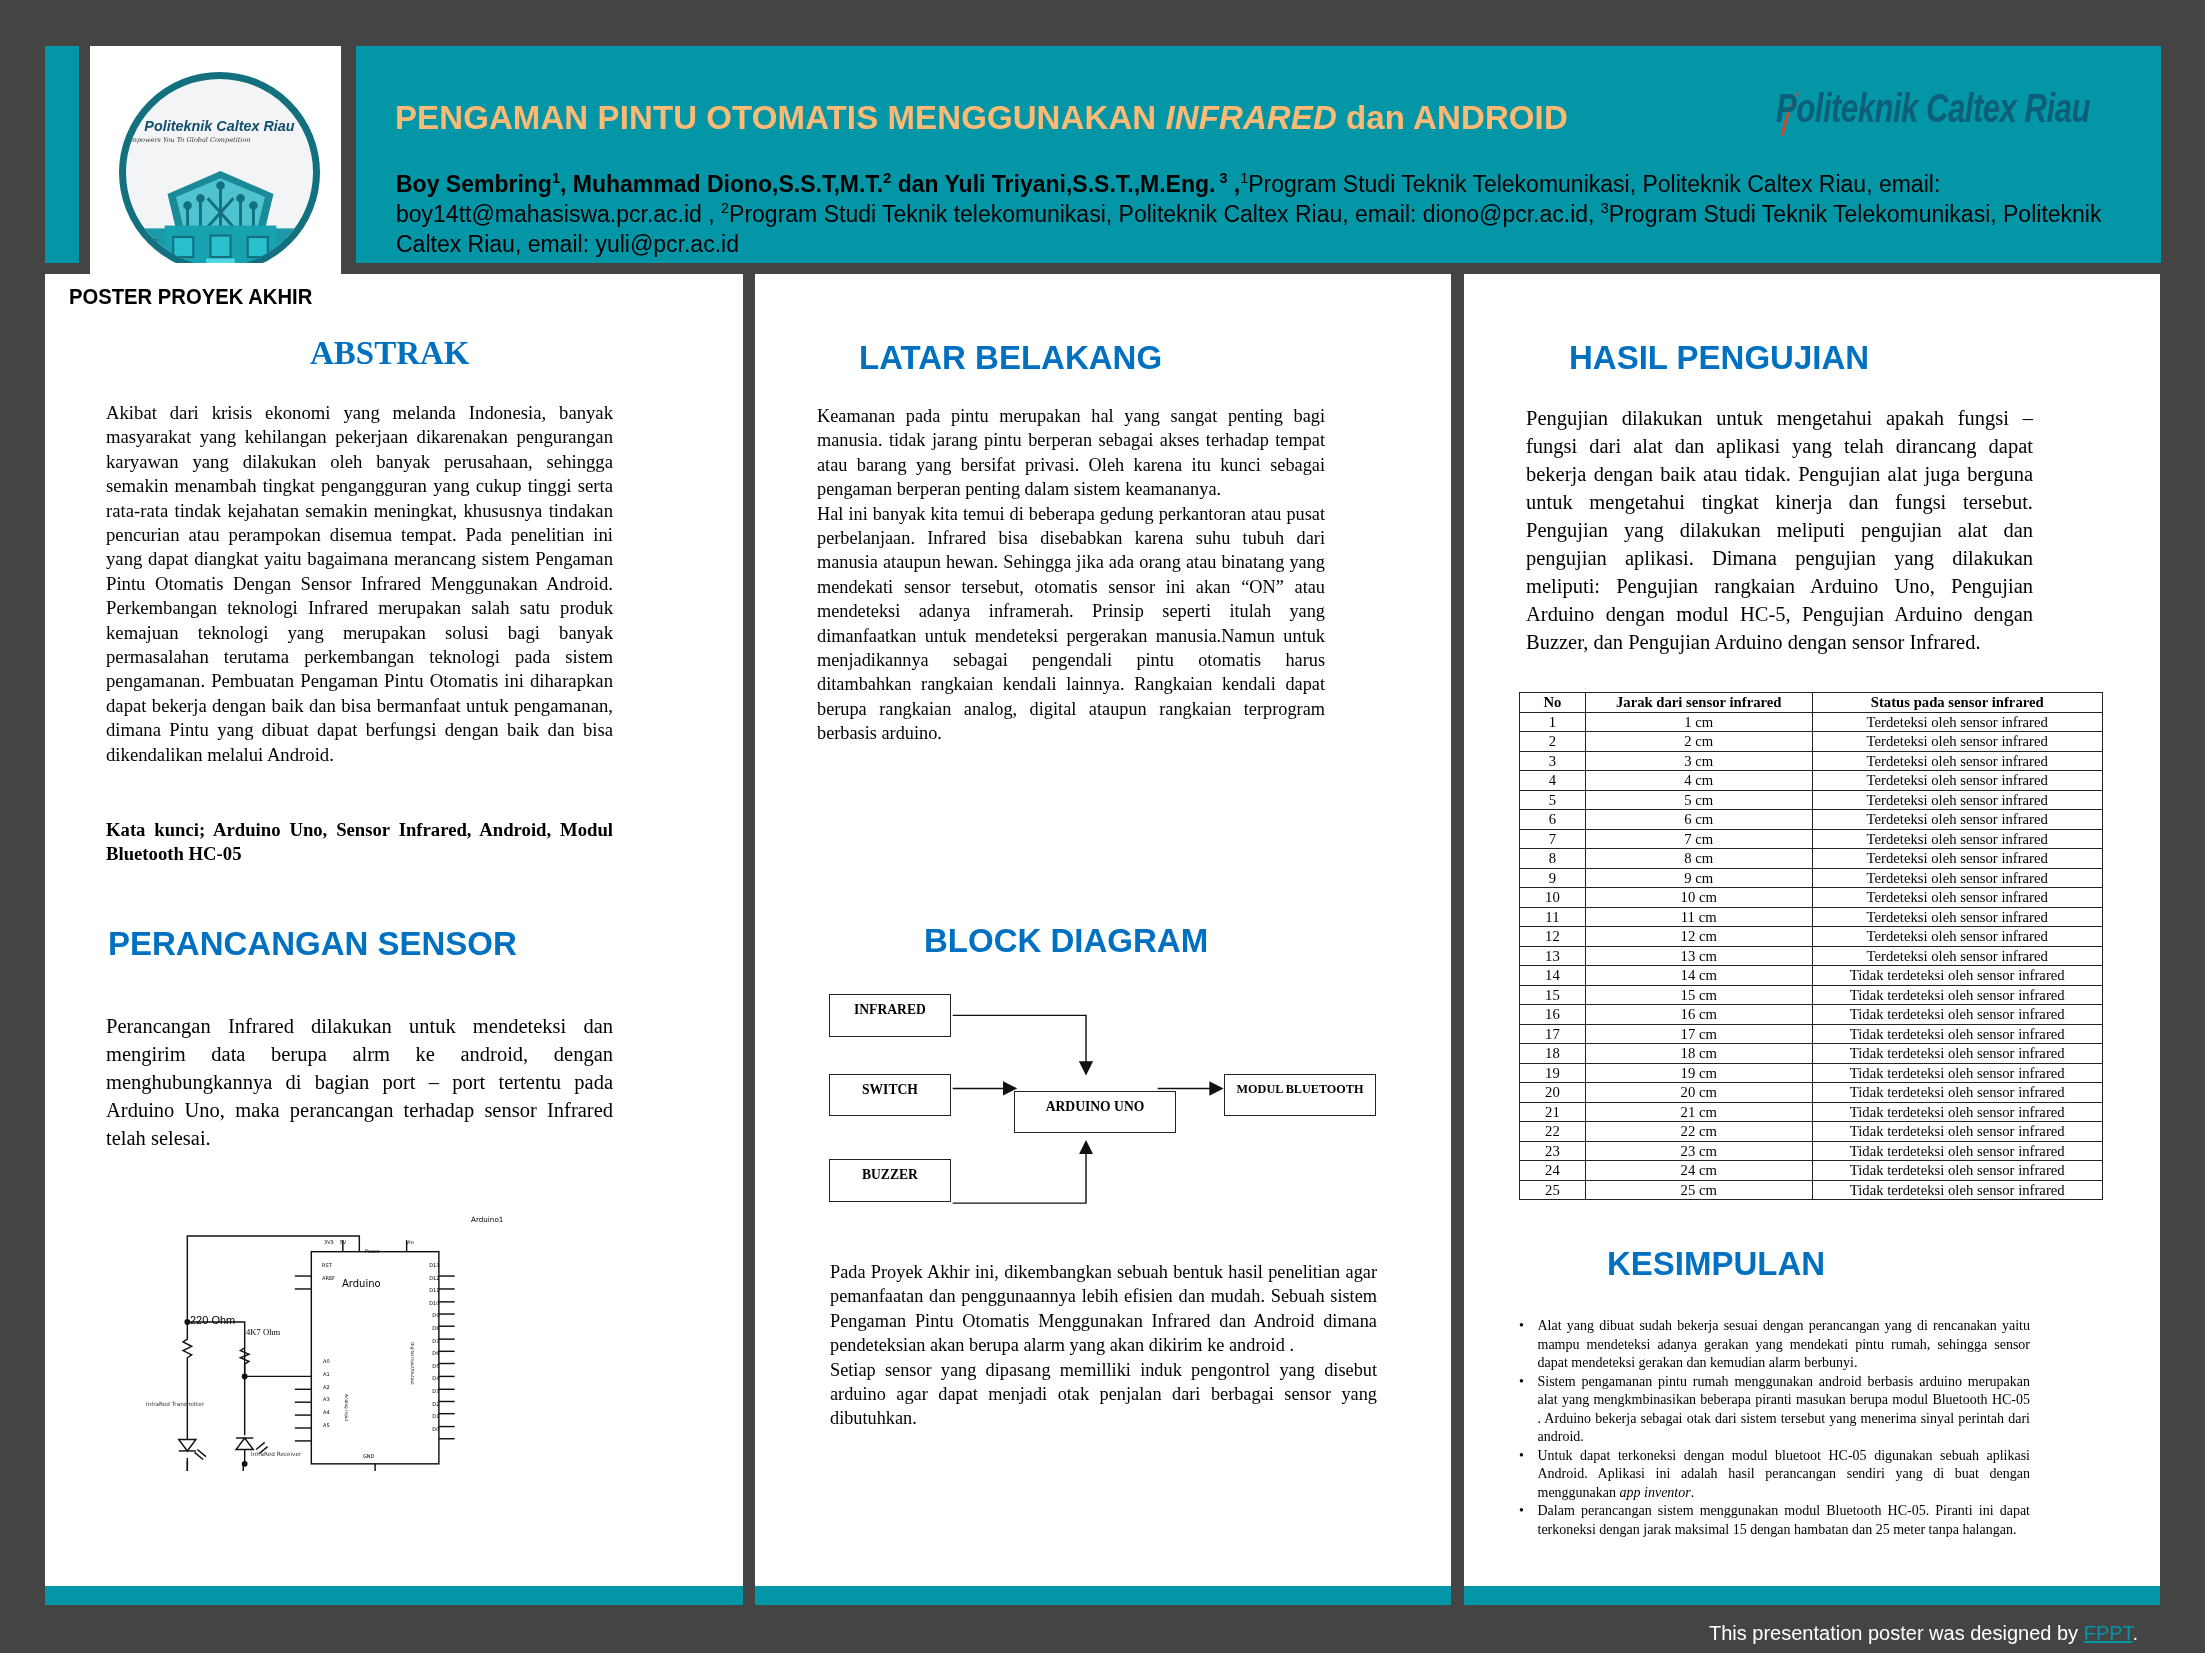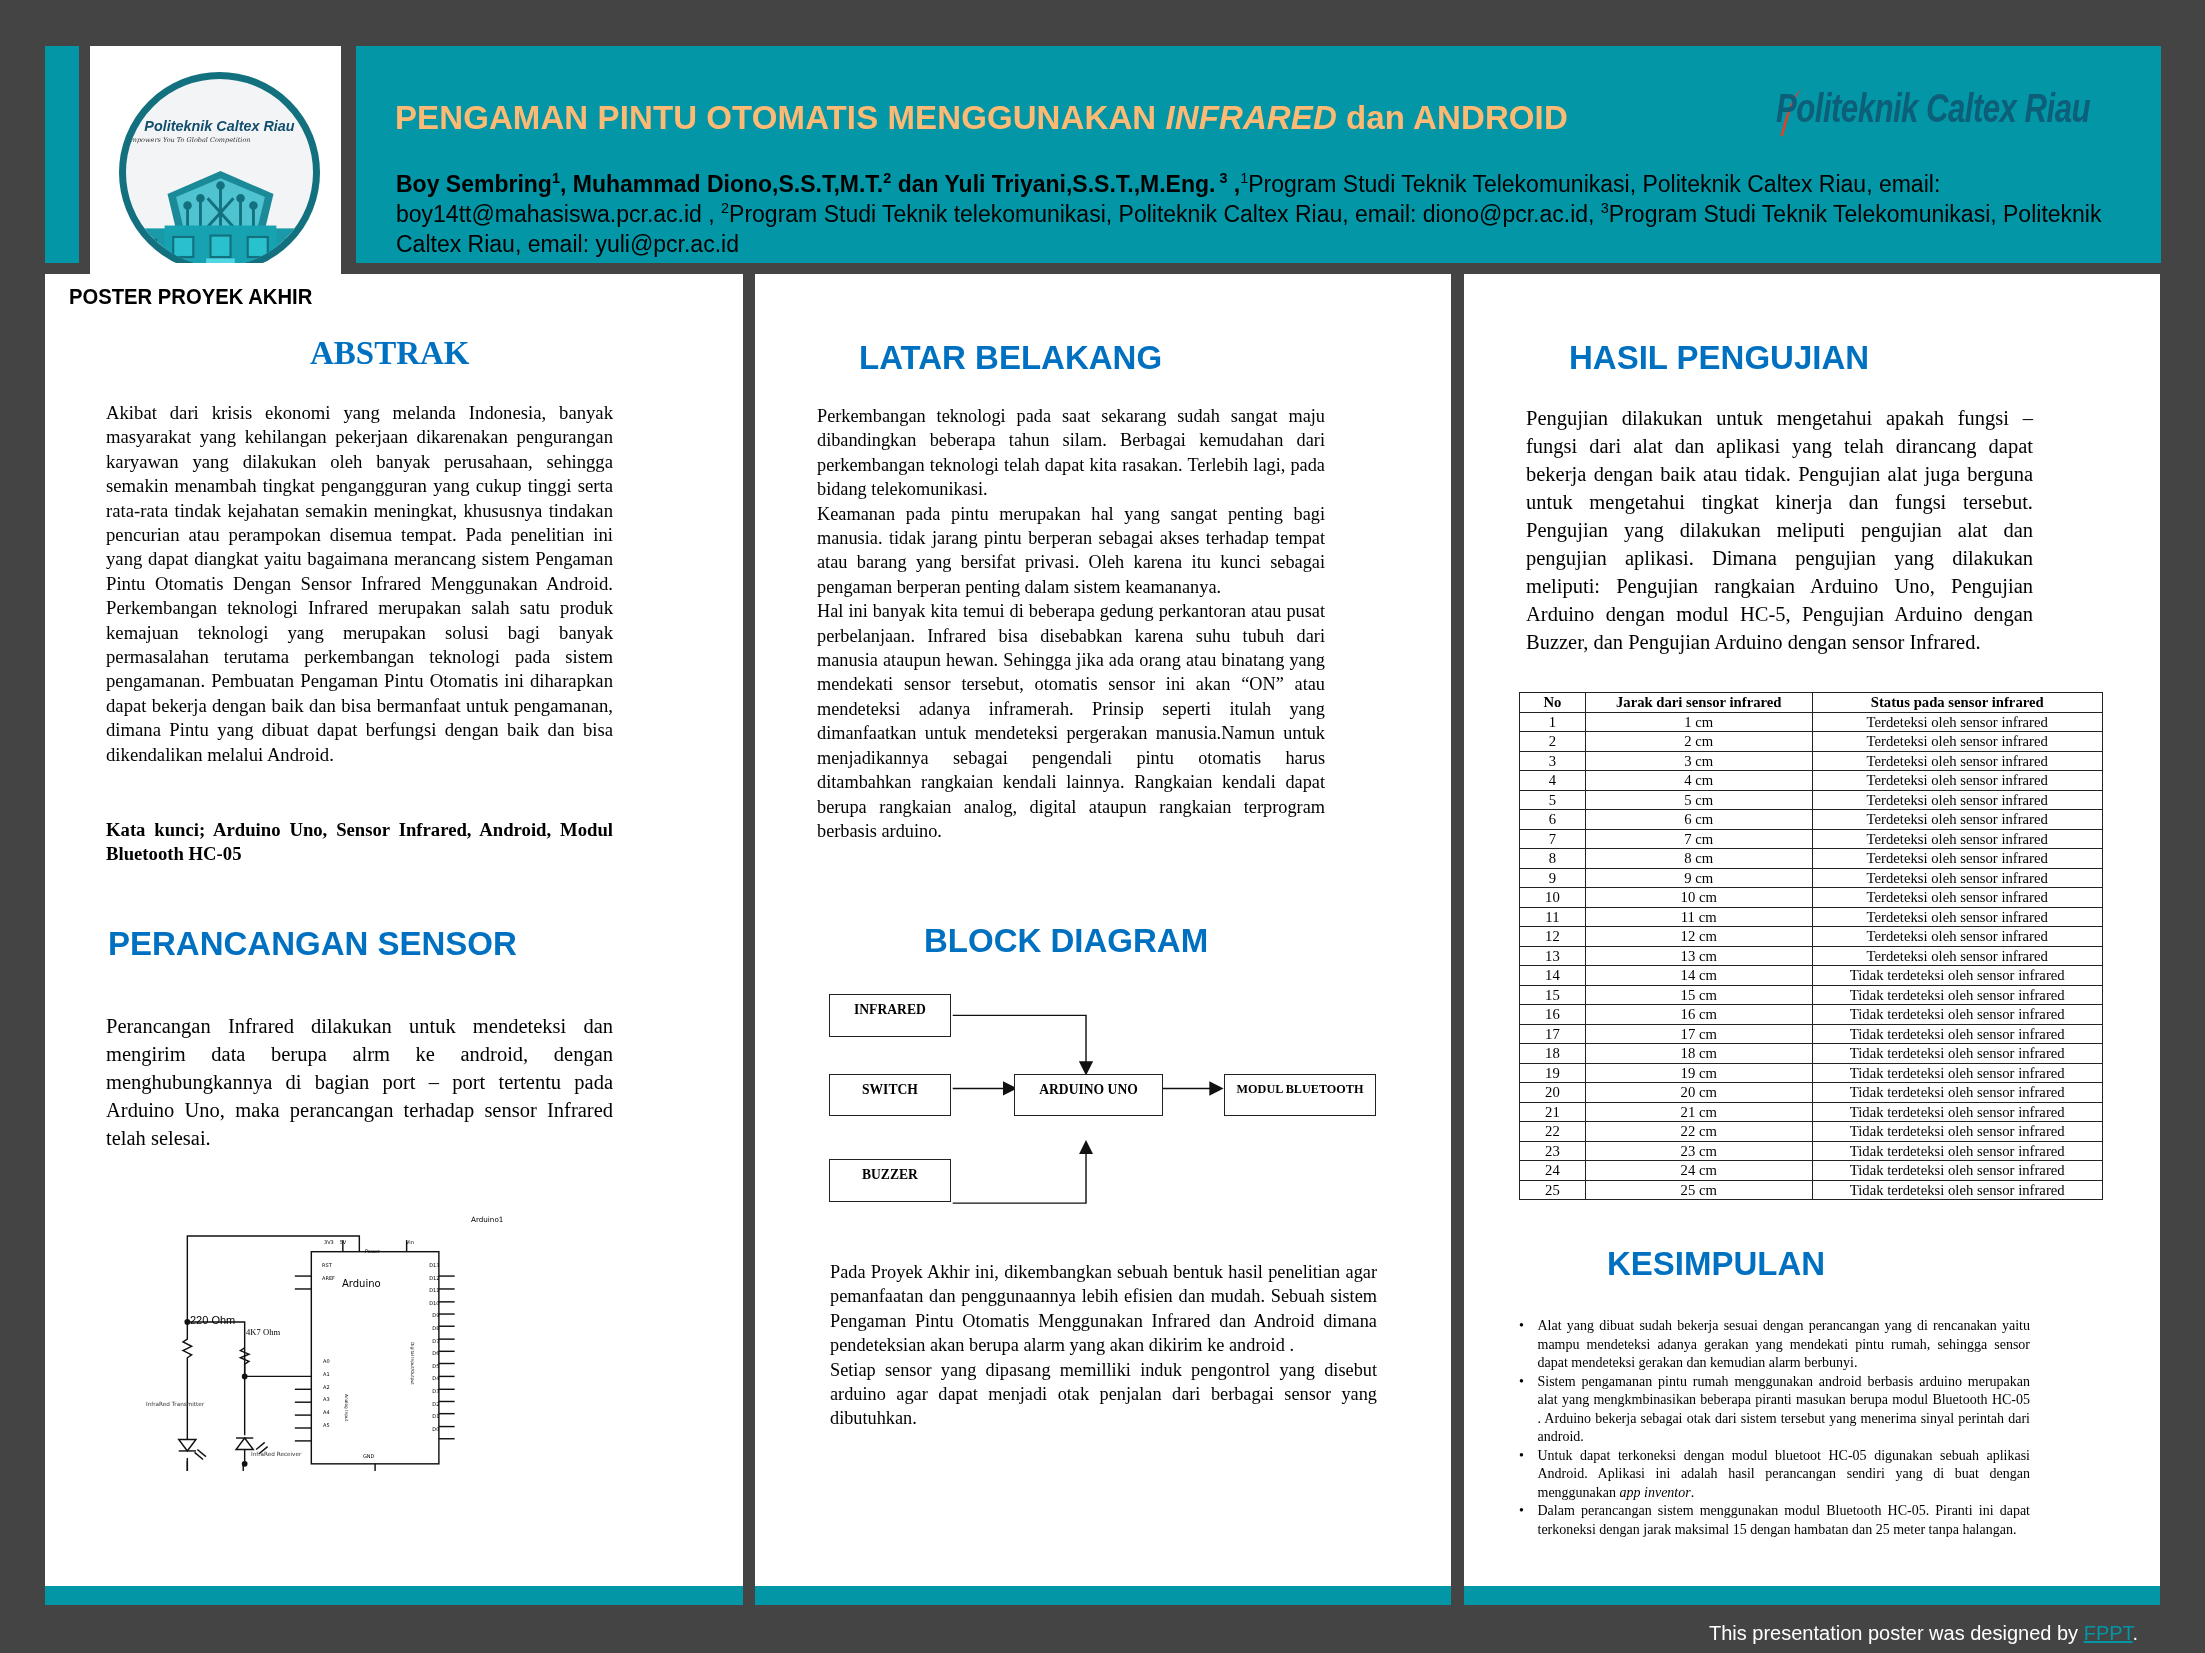--- a/index.html
+++ b/index.html
@@ -220,21 +220,20 @@
 <div class="abs" style="left:415px;top:1342px;font-family:'DejaVu Sans',sans-serif;font-size:4.3px;transform:rotate(90deg);transform-origin:left top;white-space:nowrap;">Digital Input/Output</div>
 <div class="abs" style="left:349px;top:1394px;font-family:'DejaVu Sans',sans-serif;font-size:4.3px;transform:rotate(90deg);transform-origin:left top;white-space:nowrap;">Analog Input</div>
 <div class="abs" style="left:363px;top:1453px;font-family:'DejaVu Sans',sans-serif;font-size:5px;">GND</div>
 <div class="abs" style="left:190px;top:1314px;font-family:Liberation Sans, sans-serif;font-size:11px;">220 Ohm</div>
 <div class="abs" style="left:246px;top:1327px;font-family:'Liberation Serif',serif;font-size:8.6px;text-align:right;">4K7 Ohm</div>
 <div class="abs" style="left:146px;top:1401px;font-family:'DejaVu Sans',sans-serif;font-size:5.7px;color:#333;">InfraRed Transmitter</div>
 <div class="abs" style="left:251px;top:1451px;font-family:'DejaVu Sans',sans-serif;font-size:5.7px;color:#333;">InfraRed Receiver</div>
 
 <div class="abs h-sans" style="left:859px;top:339px;">LATAR BELAKANG</div>
 <div class="abs body-text t25" style="left:817px;top:396px;width:508px;">
-  <div>Perkembangan teknologi pada saat sekarang sudah sangat maju dibandingkan beberapa tahun silam. Berbagai kemudahan dari perkembangan teknologi telah dapat kita rasakan. Terlebih lagi, pada bidang telekomunikasi.</div>
   <div>Keamanan pada pintu merupakan hal yang sangat penting bagi manusia. tidak jarang pintu berperan sebagai akses terhadap tempat atau barang yang bersifat privasi. Oleh karena itu kunci sebagai pengaman berperan penting dalam sistem keamananya.</div>
   <div>Hal ini banyak kita temui di beberapa gedung perkantoran atau pusat perbelanjaan. Infrared bisa disebabkan karena suhu tubuh dari manusia ataupun hewan. Sehingga jika ada orang atau binatang yang mendekati sensor tersebut, otomatis sensor ini akan “ON” atau mendeteksi adanya inframerah. Prinsip seperti itulah yang dimanfaatkan untuk mendeteksi pergerakan manusia.Namun untuk menjadikannya sebagai pengendali pintu otomatis harus ditambahkan rangkaian kendali lainnya. Rangkaian kendali dapat berupa rangkaian analog, digital ataupun rangkaian terprogram berbasis arduino.</div>
 </div>
 
 <div class="abs h-sans" style="left:924px;top:922px;">BLOCK DIAGRAM</div>
 <div class="abs bd">
   <svg style="position:absolute;left:0;top:0;" width="553" height="215" viewBox="0 0 770 300">
     <defs>
         <marker id="arr" markerWidth="10" markerHeight="10" refX="8" refY="5" orient="auto">
           <path d="M0,0 L10,5 L0,10 z" fill="#111"></path>
@@ -243,21 +242,21 @@
     <g stroke="#111" stroke-width="2" fill="none">
       <polyline points="176,34 362,34 362,114" marker-end="url(#arr)"></polyline>
       <line x1="176" y1="136" x2="262" y2="136" marker-end="url(#arr)"></line>
       <polyline points="176,296 362,296 362,212" marker-end="url(#arr)"></polyline>
       <line x1="462" y1="136" x2="550" y2="136" marker-end="url(#arr)"></line>
     </g>
   </svg>
   <div class="bd-box" style="left:2.9px;top:2.9px;width:122px;height:43px;">INFRARED</div>
   <div class="bd-box" style="left:2.9px;top:83px;width:122px;height:42px;">SWITCH</div>
   <div class="bd-box" style="left:2.9px;top:168px;width:122px;height:43px;">BUZZER</div>
-  <div class="bd-box" style="left:188px;top:83px;width:149px;height:42px;text-align:center;">ARDUINO UNO</div>
+  <div class="bd-box" style="left:188px;top:100px;width:162px;height:42px;text-align:center;">ARDUINO UNO</div>
   <div class="bd-box" style="left:398px;top:83px;width:152px;height:42px;font-size:12.2px;">MODUL BLUETOOTH</div>
 </div>
 <div class="abs body-text t25" style="left:830px;top:1252px;width:547px;">
   <div>Pada Proyek Akhir ini, dikembangkan sebuah bentuk hasil penelitian agar pemanfaatan dan penggunaannya lebih efisien dan mudah. Sebuah sistem Pengaman Pintu Otomatis Menggunakan Infrared dan Android dimana pendeteksian akan berupa alarm yang akan dikirim ke android .</div>
   <div>Setiap sensor yang dipasang memilliki induk pengontrol yang disebut arduino agar dapat menjadi otak penjalan dari berbagai sensor yang dibutuhkan.</div>
 </div>
 
 <div class="abs h-sans" style="left:1569px;top:339px;">HASIL PENGUJIAN</div>
 <div class="abs body-text t28" style="left:1526px;top:396px;width:507px;">Pengujian dilakukan untuk mengetahui apakah fungsi – fungsi dari alat dan aplikasi yang telah dirancang dapat bekerja dengan baik atau tidak. Pengujian alat juga berguna untuk mengetahui tingkat kinerja dan fungsi tersebut. Pengujian yang dilakukan meliputi pengujian alat dan pengujian aplikasi. Dimana pengujian yang dilakukan meliputi: Pengujian rangkaian Arduino Uno, Pengujian Arduino dengan modul HC-5, Pengujian Arduino dengan Buzzer, dan Pengujian Arduino dengan sensor Infrared.</div>
 

